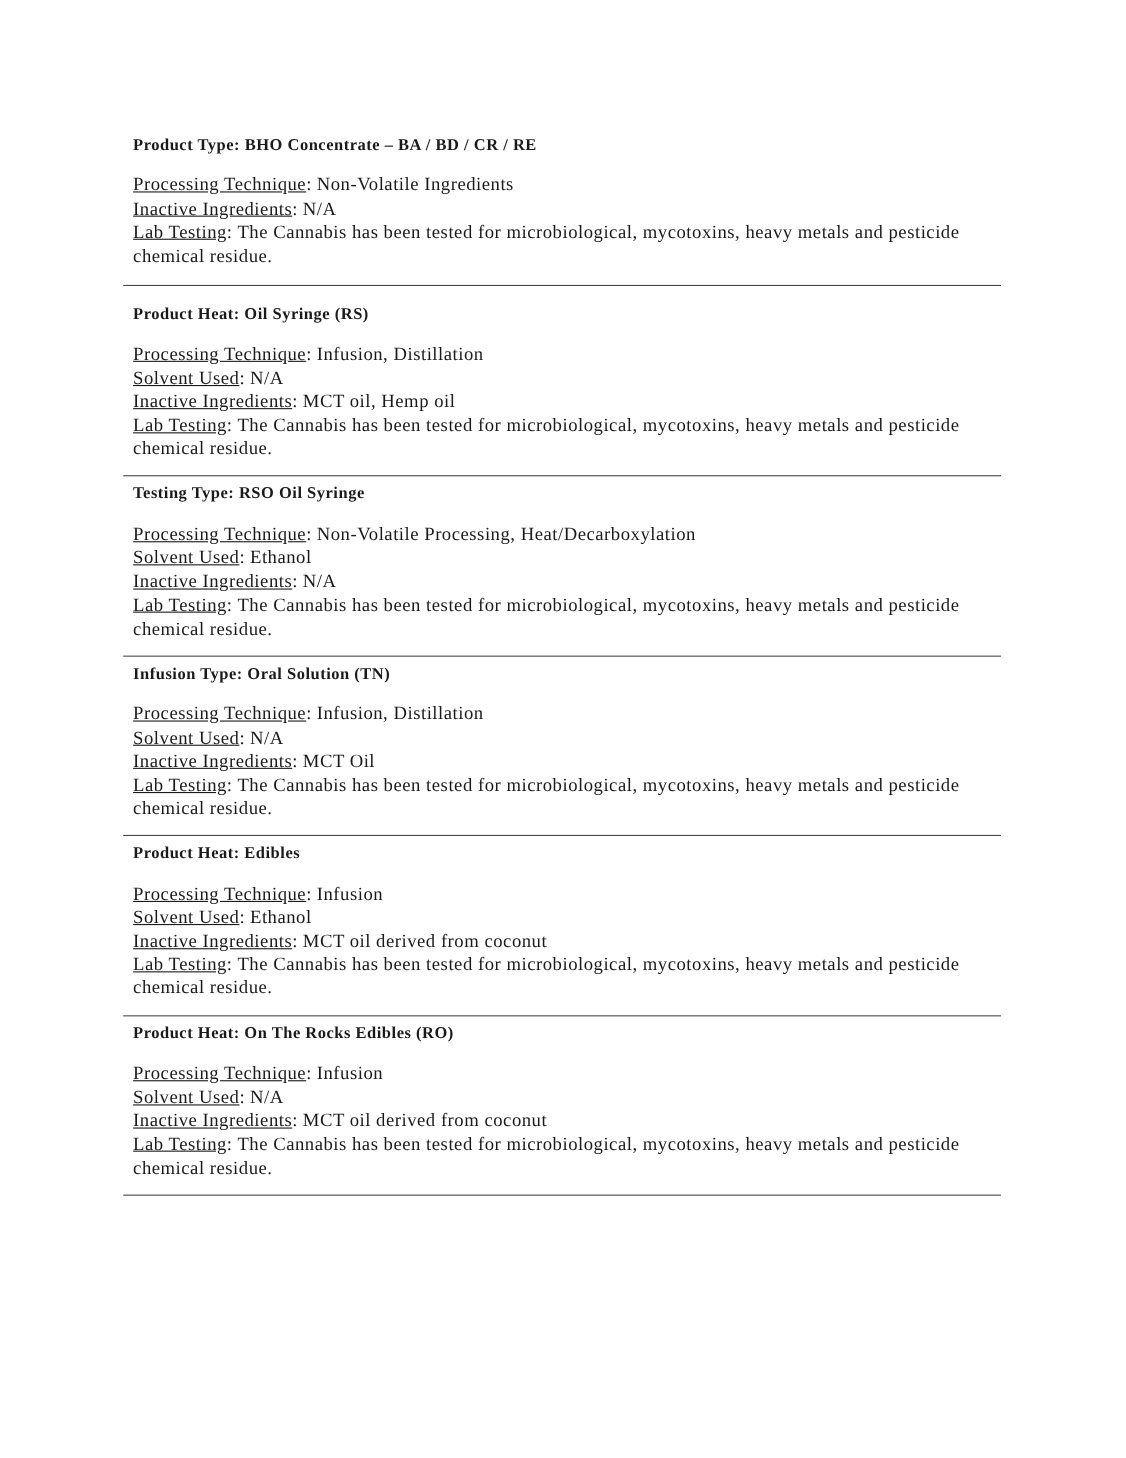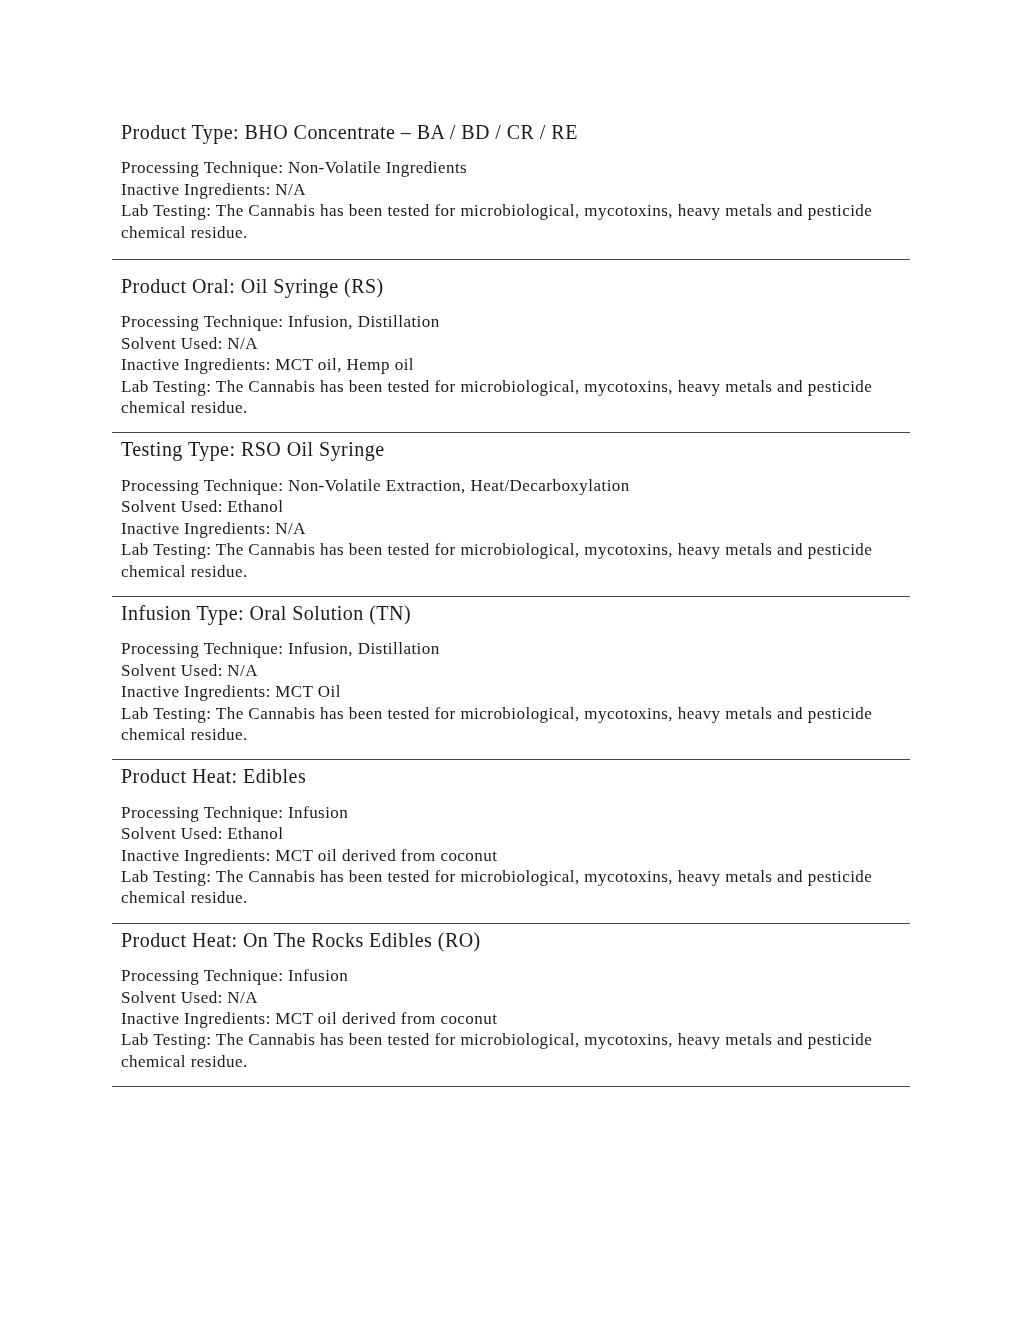--- a/index.html
+++ b/index.html
@@ -13,28 +13,28 @@
     font-family: "Liberation Serif", "DejaVu Serif", serif;
     font-size: 17px;
     line-height: 21.4px;
     letter-spacing: 0.027em;
   }
   main.doc {
     padding: 122px 133px 0 121px;
   }
   .product-section { margin: 0; }
   .section-title {
-    font-size: 20px;
-    font-weight: normal;
+    font-size: 15px;
+    font-weight: bold;
     margin: 0 0 14px 0;
   }
   .product-section:not(:first-child) .section-title { margin-top: 6px; }
   .fields { margin: 0; }
   .field-line { margin: 0; }
-  .field-label { }
+  .field-label { text-decoration: underline; }
   .field-sep { margin-right: 0.26em; }
   .divider {
     border: none;
     border-top: 1.5px solid var(--divider-color, #474747);
     height: 0;
     margin: 14px -19px 0 -9px;
   }
   .product-section:first-child .divider { margin-top: 16px; margin-bottom: 16px; }
 </style>
 </head>
@@ -46,36 +46,36 @@
     <div class="fields">
 
     <p class="field-line"><span class="field-label">Processing Technique</span><span class="field-sep">:</span><span class="field-value">Non-Volatile Ingredients</span></p>
         <p class="field-line"><span class="field-label">Inactive Ingredients</span><span class="field-sep">:</span><span class="field-value">N/A</span></p>
         <p class="field-line"><span class="field-label">Lab Testing</span><span class="field-sep">:</span><span class="field-value">The Cannabis has been tested for microbiological, mycotoxins, heavy metals and pesticide chemical residue.</span></p>
       </div>
     <hr class="divider">
   </section>
 
   <section class="product-section">
-    <h2 class="section-title">Product Oral: Oil Syringe (RS)</h2>
+    <h2 class="section-title">Product Heat: Oil Syringe (RS)</h2>
     <div class="fields">
 
     <p class="field-line"><span class="field-label">Processing Technique</span><span class="field-sep">:</span><span class="field-value">Infusion, Distillation</span></p>
         <p class="field-line"><span class="field-label">Solvent Used</span><span class="field-sep">:</span><span class="field-value">N/A</span></p>
         <p class="field-line"><span class="field-label">Inactive Ingredients</span><span class="field-sep">:</span><span class="field-value">MCT oil, Hemp oil</span></p>
         <p class="field-line"><span class="field-label">Lab Testing</span><span class="field-sep">:</span><span class="field-value">The Cannabis has been tested for microbiological, mycotoxins, heavy metals and pesticide chemical residue.</span></p>
       </div>
     <hr class="divider">
   </section>
 
   <section class="product-section">
     <h2 class="section-title">Testing Type: RSO Oil Syringe</h2>
     <div class="fields">
 
-    <p class="field-line"><span class="field-label">Processing Technique</span><span class="field-sep">:</span><span class="field-value">Non-Volatile Extraction, Heat/Decarboxylation</span></p>
+    <p class="field-line"><span class="field-label">Processing Technique</span><span class="field-sep">:</span><span class="field-value">Non-Volatile Processing, Heat/Decarboxylation</span></p>
         <p class="field-line"><span class="field-label">Solvent Used</span><span class="field-sep">:</span><span class="field-value">Ethanol</span></p>
         <p class="field-line"><span class="field-label">Inactive Ingredients</span><span class="field-sep">:</span><span class="field-value">N/A</span></p>
         <p class="field-line"><span class="field-label">Lab Testing</span><span class="field-sep">:</span><span class="field-value">The Cannabis has been tested for microbiological, mycotoxins, heavy metals and pesticide chemical residue.</span></p>
       </div>
     <hr class="divider">
   </section>
 
   <section class="product-section">
     <h2 class="section-title">Infusion Type: Oral Solution (TN)</h2>
     <div class="fields">

